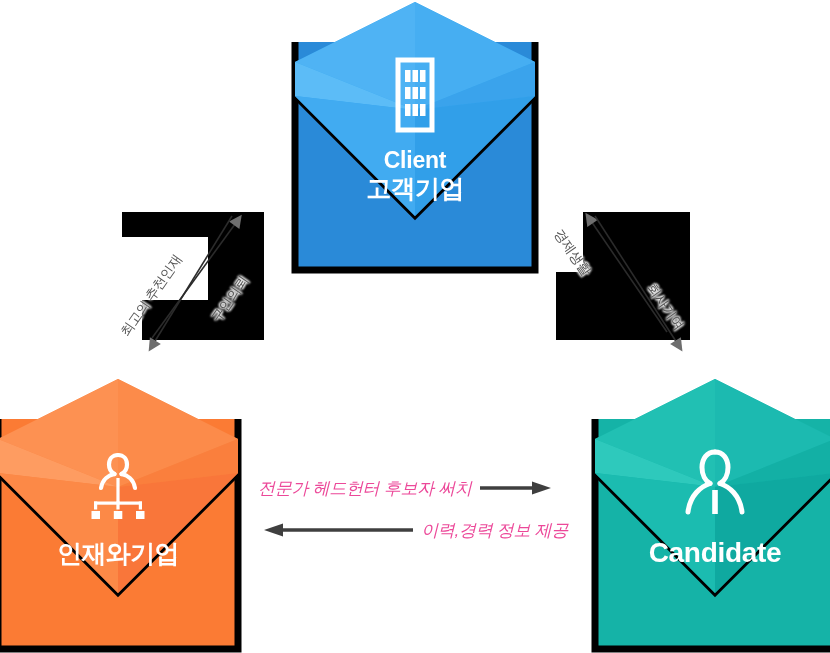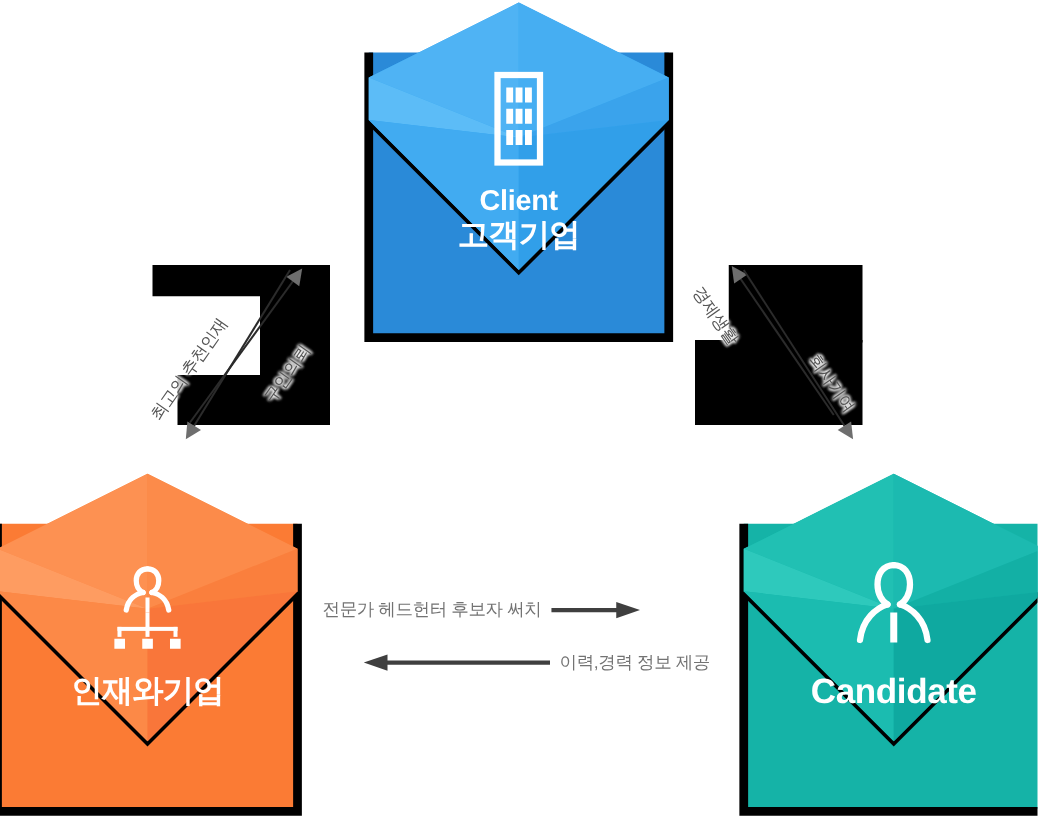--- a/index.html
+++ b/index.html
@@ -73,24 +73,25 @@
   .flow-row {
     position: absolute;
     display: flex;
     align-items: center;
     height: 24px;
     width: 100%;
   }
   .flow-row.row-top { top: 6px; justify-content: flex-start; }
   .flow-row.row-bottom { top: 48px; justify-content: flex-end; text-align: center; }
   .flow-text {
-    font-size: 14px;
-    color: #737373;
+    font-size: 17px;
+    color: #ec4899;
     white-space: nowrap;
     letter-spacing: -0.3px;
+    font-style: italic;
   }
   .flow-arrow-right,
   .flow-arrow-left {
     position: relative;
     height: 14px;
     display: flex;
     align-items: center;
   }
   .flow-arrow-right { margin-left: 8px; }
   .flow-arrow-left { margin-right: 8px; }

